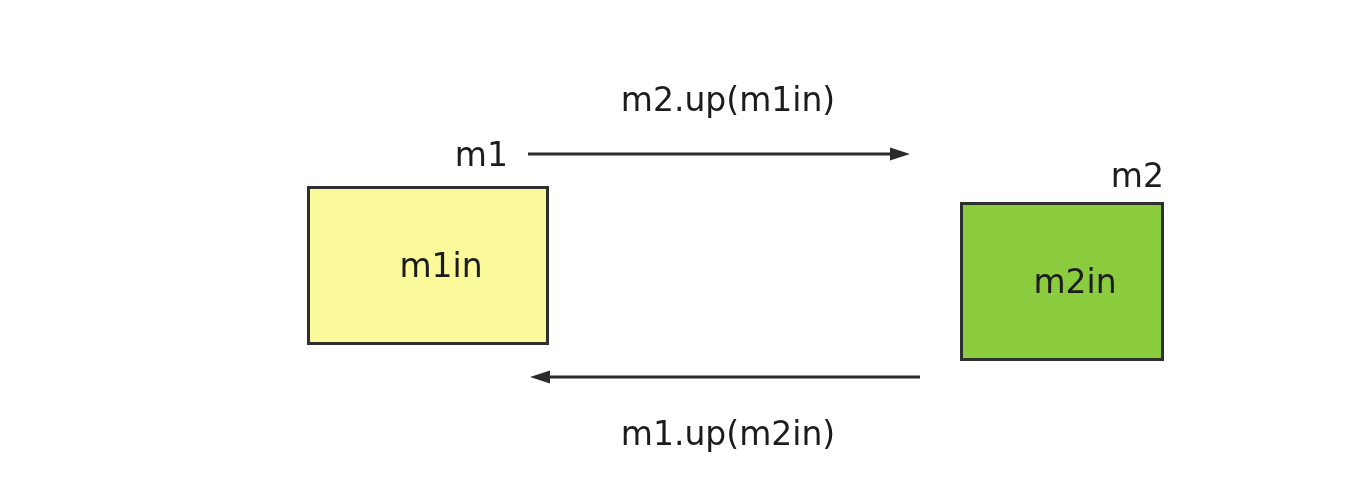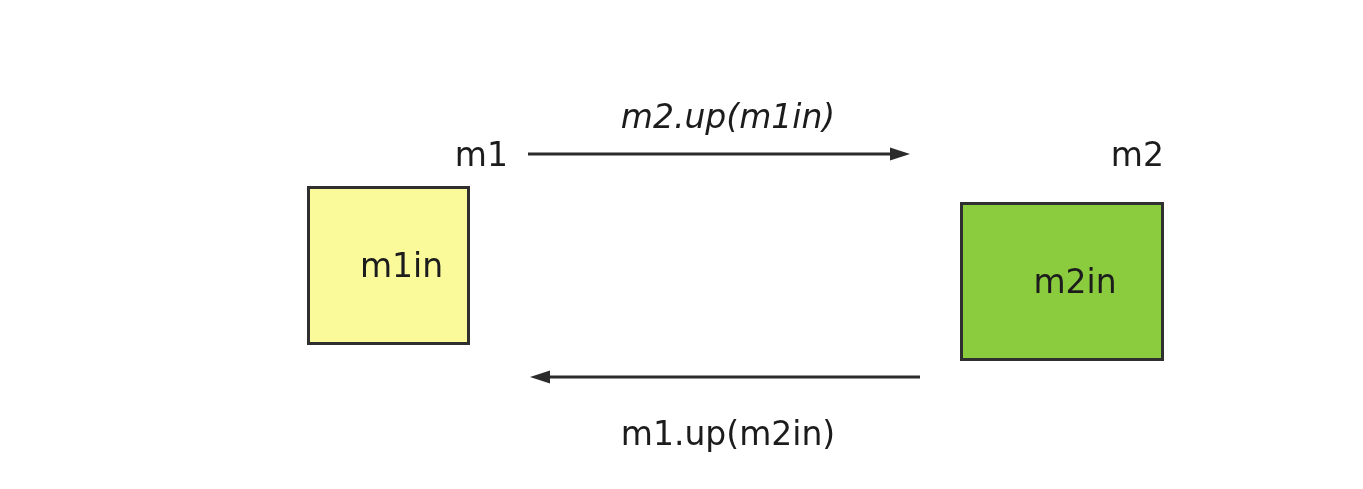--- a/index.html
+++ b/index.html
@@ -17,38 +17,38 @@
     font-family:"DejaVu Sans", sans-serif;
     color:var(--text);
     overflow:hidden;
   }
   .canvas{position:relative;width:1363px;height:489px;}
   .node-title{
     position:absolute;top:137px;height:36px;line-height:36px;
     text-align:right;font-size:33px;white-space:nowrap;
   }
   .t1{left:307px;width:201px;}
-  .t2{left:960px;width:204px;}
+  .t2{left:960px;width:204px;margin-top:21px;}
   .box{
     position:absolute;top:186px;height:159px;box-sizing:border-box;
     border:3px solid var(--node-border);
     display:flex;align-items:center;justify-content:center;
     font-size:33px;
   }
-  .box1{left:307px;width:163px;background:var(--node1-fill);}
+  .box1{left:307px;width:242px;background:var(--node1-fill);}
   .box2{left:960px;width:204px;background:var(--node2-fill);margin-top:16px;}
   .box-label{transform:translateX(13px);white-space:nowrap;}
   svg.arrows{position:absolute;left:0;top:0;width:1363px;height:489px;display:block;}
   .arrow-line{stroke:var(--line);stroke-width:3;}
   .arrow-head{fill:var(--line);stroke:none;}
   .arrow-label{
     position:absolute;font-size:33px;height:36px;line-height:36px;
     text-align:center;white-space:nowrap;
   }
-  .arrow-label.top{left:528px;width:400px;top:99px;font-style:italic;}
+  .arrow-label.top{left:528px;width:400px;top:82px;}
   .arrow-label.bottom{left:530px;width:396px;top:416px;}
 </style>
 </head>
 <body>
 
 <div class="canvas">
 
   <div class="node-title t1">m1</div>
 
   <div class="node-title t2">m2</div>

